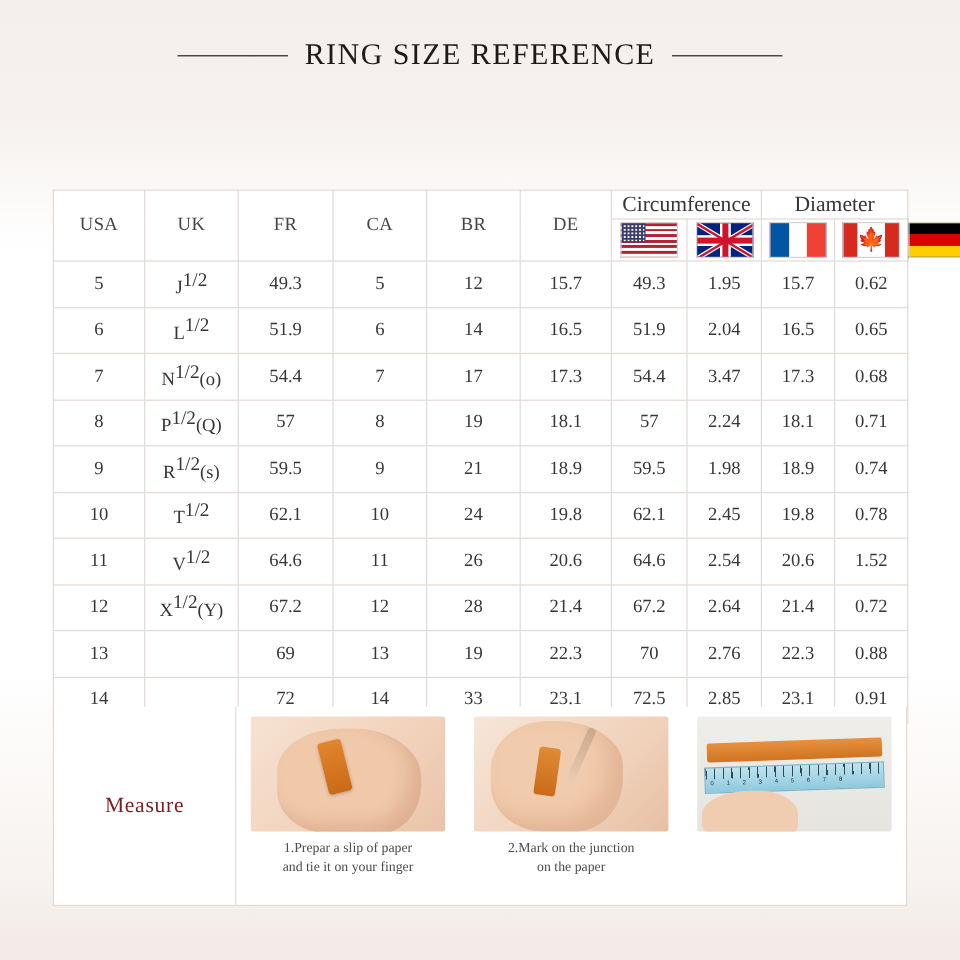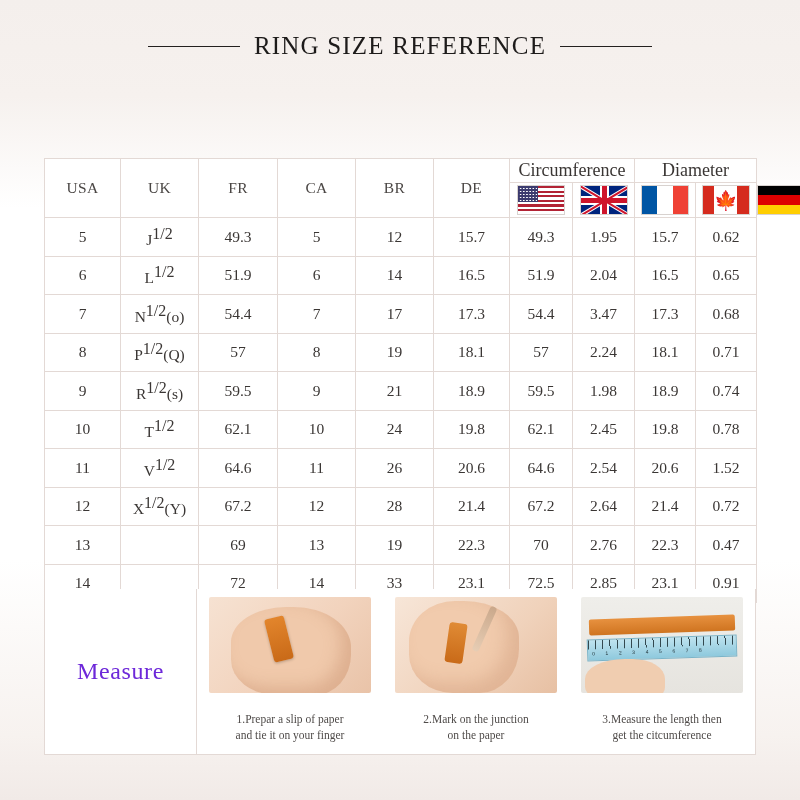--- a/index.html
+++ b/index.html
@@ -245,22 +245,22 @@
   .measure-label-cell {
     width: 152px;
     display: flex;
     align-items: center;
     justify-content: center;
     border-right: 1px solid #e3d9d5;
     box-sizing: border-box;
   }
   .measure-label {
     font-family: "Liberation Serif", serif;
-    font-size: 24px;
-    color: #6d28d9;
+    font-size: 18px;
+    color: #7f1d1d;
     letter-spacing: 0.6px;
   }
   .steps {
     flex: 1;
     display: flex;
     align-items: flex-start;
     justify-content: space-around;
     padding-top: 8px;
   }
   .step {
@@ -271,21 +271,21 @@
   }
   .step-photo {
     width: 162px;
     height: 96px;
     border-radius: 2px;
     position: relative;
     overflow: hidden;
     background: #f4dcc8;
   }
   .step-caption {
-    margin-top: 19px;
+    margin-top: 7px;
     font-family: "Liberation Serif", serif;
     font-size: 11.5px;
     color: #4f4b49;
     text-align: center;
     line-height: 1.35;
   }
   
   .photo1 {
     background: linear-gradient(135deg, #f6e2d2 0%, #f2d3bd 55%, #e9c3a8 100%);
   }
@@ -530,21 +530,21 @@
           <tr>
             <td>13</td>
             <td></td>
             <td>69</td>
             <td>13</td>
             <td>19</td>
             <td>22.3</td>
             <td>70</td>
             <td>2.76</td>
             <td>22.3</td>
-            <td>0.47</td>
+            <td>0.88</td>
           </tr>
           <tr>
             <td>14</td>
             <td></td>
             <td>72</td>
             <td>14</td>
             <td>33</td>
             <td>23.1</td>
             <td>72.5</td>
             <td>2.85</td>
@@ -577,19 +577,18 @@
       </div>
 
       <div class="step">
         <div class="step-photo photo3">
           <div class="strip"></div>
           <div class="ruler">
             <div class="rtick-lbl">0 1 2 3 4 5 6 7 8</div>
           </div>
           <div class="hand3"></div>
         </div>
-        <div class="step-caption">3.Measure the length then<br>get the citcumference</div>
       </div>
 
     </div>
   </div>
 
 </div>
 
 </body></html>

